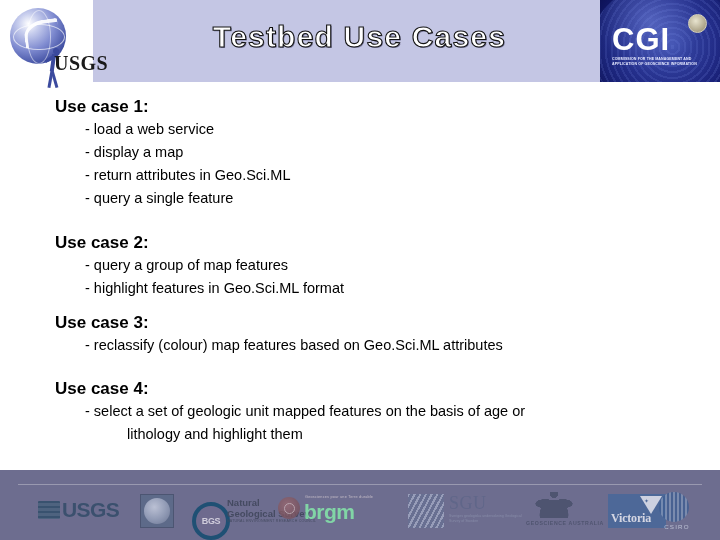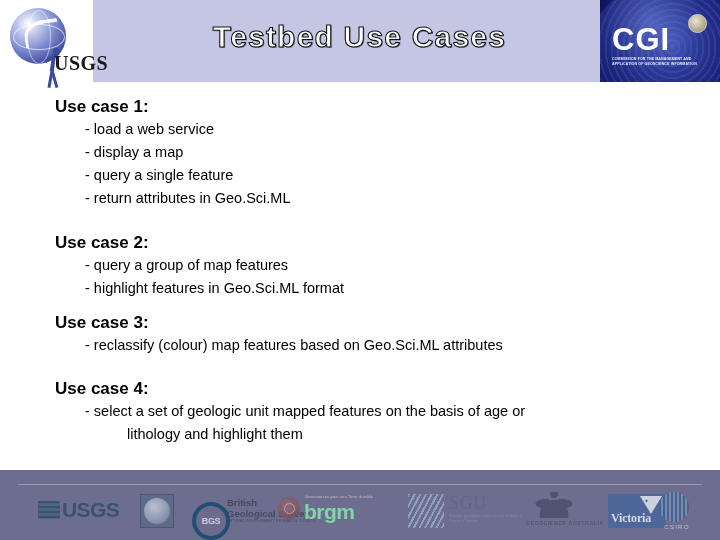--- a/index.html
+++ b/index.html
@@ -396,22 +396,22 @@
   </div>
 
 </div>
 
 <div id="content">
 
   <div class="uc-block" style="top:6px;">
     <div class="uc-head">Use case 1:</div>
     <div class="uc-item">- load a web service</div>
     <div class="uc-item">- display a map</div>
+    <div class="uc-item">- return attributes in Geo.Sci.ML</div>
     <div class="uc-item">- query a single feature</div>
-    <div class="uc-item">- return attributes in Geo.Sci.ML</div>
   </div>
 
   <div class="uc-block" style="top:142px;">
     <div class="uc-head">Use case 2:</div>
     <div class="uc-item">- query a group of map features</div>
     <div class="uc-item">- highlight features in Geo.Sci.ML format</div>
   </div>
 
   <div class="uc-block" style="top:222px;">
     <div class="uc-head">Use case 3:</div>
@@ -439,21 +439,21 @@
   <div class="logo" id="logo-seal">
     <div class="sq"></div>
     <div class="circ"></div>
   </div>
 
   <div class="logo" id="logo-bgs">
     <div class="circ">
       <b>BGS</b>
     </div>
     <div class="l1">
-      <span>British</span><br>
+      <span>Natural</span><br>
       <span>Geological Survey</span>
     </div>
     <div class="l2">Natural Environment Research Council</div>
   </div>
 
   <div class="logo" id="logo-brgm">
     <div class="dot"></div>
     <div class="tag">Geosciences pour une Terre durable</div>
     <div class="wm">brgm</div>
   </div>

